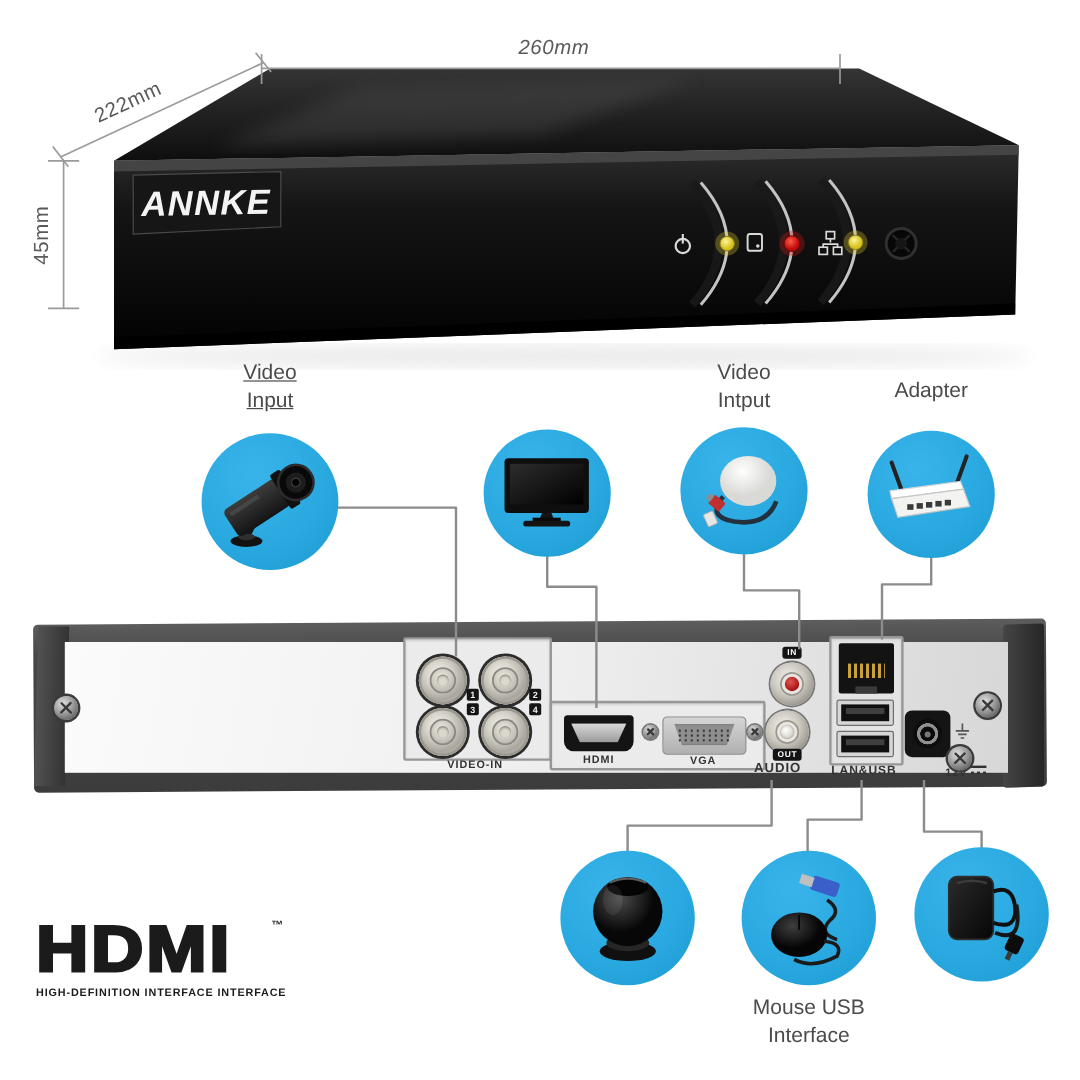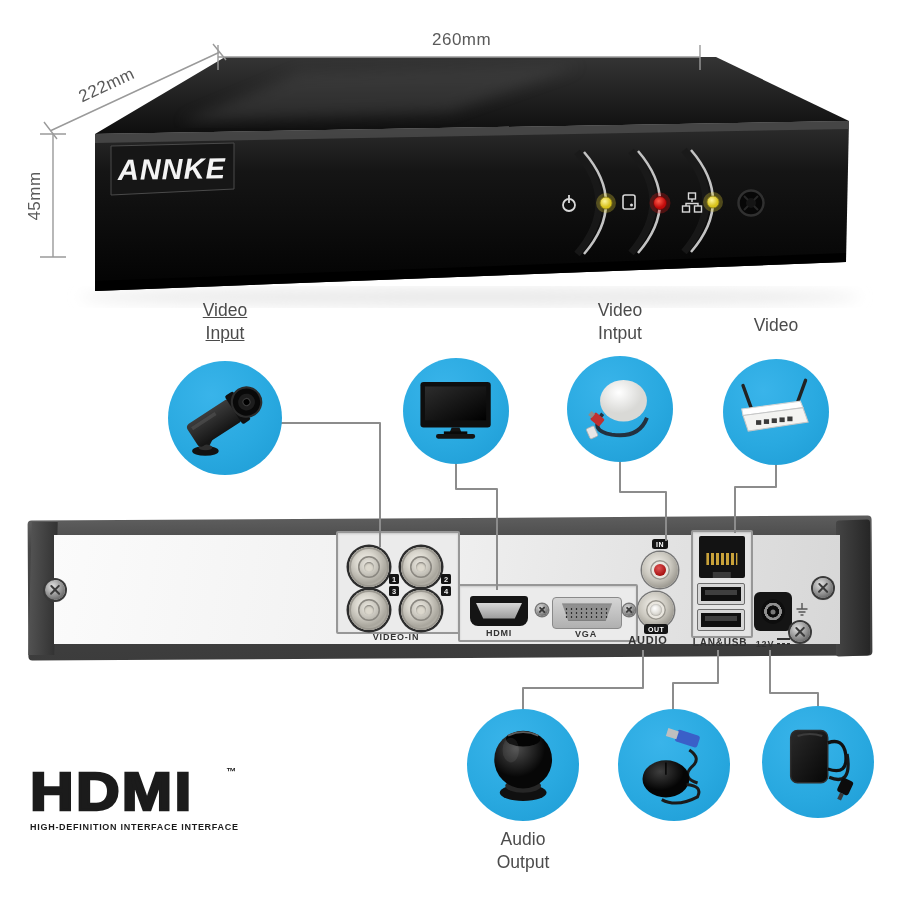--- a/index.html
+++ b/index.html
@@ -175,27 +175,27 @@
     </g>
   </svg>
 
   <svg class="abs" style="left:0;top:0;pointer-events:none;" width="900" height="300" viewBox="0 0 900 300">
     <g stroke="#9a9a9a" stroke-width="1.4" fill="none">
       <path d="M218,57 H700 M218,45 V70 M700,45 V70"></path>
       <path d="M50,131 L220,52 M44,122 L57,139 M213,44 L226,60"></path>
       <path d="M53,134 V257 M40,134 H66 M40,257 H66"></path>
     </g>
   </svg>
-  <div class="dim" style="left:432px;top:30px;">260mm</div>
+  <div class="dim" style="left:432px;top:30px;font-style:italic;">260mm</div>
   <div class="dim depth" style="left:80px;top:88px;">222mm</div>
   <div class="dim height" style="left:10px;top:186px;">45mm</div>
 
   <div class="conn-label" style="left:182px;top:299px;width:86px;text-decoration:underline;">Video Input</div>
   <div class="conn-label" style="left:578px;top:299px;width:84px;">Video Intput</div>
-  <div class="conn-label" style="left:728px;top:314px;width:96px;">Video</div>
+  <div class="conn-label" style="left:728px;top:314px;width:96px;">Adapter</div>
 
   <svg class="abs" style="left:0;top:0;pointer-events:none;z-index:5;" width="900" height="900" viewBox="0 0 900 900">
     <g stroke="#8c8c8c" stroke-width="2" fill="none" stroke-linejoin="round">
       <path d="M279,423 L380,423 L380,547"></path>
       <path d="M456,462 L456,489 L497,489 L497,590"></path>
       <path d="M620,460 L620,492 L666,492 L666,541"></path>
       <path d="M776,463 L776,487 L735,487 L735,533"></path>
       <path d="M643,650 L643,688 L523,688 L523,712"></path>
       <path d="M718,650 L718,683 L673,683 L673,711"></path>
       <path d="M770,650 L770,693 L818,693 L818,709"></path>
@@ -312,21 +312,21 @@
     <div class="plabel" style="left:592px;top:116px;width:56px;font-size:11px;font-weight:900;">AUDIO</div>
 
     <div class="inset" style="left:663px;top:12px;width:58px;height:104px;background:#e4e4e4;">
       <div class="rj45" style="left:6px;top:4px;width:46px;height:42px;"></div>
       <div class="usb" style="left:4px;top:51px;"></div>
       <div class="usb" style="left:4px;top:77px;"></div>
     </div>
     <div class="plabel" style="left:660px;top:119px;width:64px;font-size:10px;text-align:center;">LAN&amp;USB</div>
 
     <div class="dc" style="left:726px;top:74px;"></div>
-    <div class="plabel" style="left:714px;top:119px;width:62px;text-align:center;">
+    <div class="plabel" style="left:746px;top:119px;width:62px;text-align:center;">
       <span>12V</span><span class="dcsym"></span>
     </div>
 
     <svg class="abs" style="left:766px;top:84px;" width="16" height="16" viewBox="0 0 16 16">
       <path d="M8,1 V7 M2.5,7 H13.5 M4.5,10 H11.5 M6.5,13 H9.5" stroke="#555" stroke-width="1.4" fill="none"></path>
     </svg>
     <div class="screw" style="left:785px;top:60px;"></div>
     <div class="screw" style="left:762px;top:104px;"></div>
   </div>
 
@@ -378,21 +378,21 @@
       <path d="M20,16 q9,-3 18,0" stroke="#3c3c3c" stroke-width="1.4" fill="none"></path>
       <path d="M42,40 q15,5 13,-11 q-2,-12 -13,-8" stroke="#101010" stroke-width="2.4" fill="none"></path>
       <path d="M43,46 q17,7 13,-17" stroke="#161616" stroke-width="2.4" fill="none"></path>
       <g transform="rotate(25 54 53)">
         <rect x="50" y="47" width="9" height="11" rx="2" fill="#0c0c0c"></rect>
         <rect x="53" y="58" width="3" height="5" fill="#3a3a3a"></rect>
       </g>
     </svg>
   </div>
 
-  <div class="conn-label" style="left:473px;top:828px;width:100px;">Audio Output</div>
+  <div class="conn-label" style="left:601px;top:828px;width:146px;">Mouse USB Interface</div>
 
   <div id="hdmi-logo">
     <span class="hdmi-word">HDMI</span>
     <span class="hdmi-tm">™</span>
     <div class="hdmi-tag">HIGH-DEFINITION INTERFACE INTERFACE</div>
   </div>
 
 </div>
 
 </body></html>

